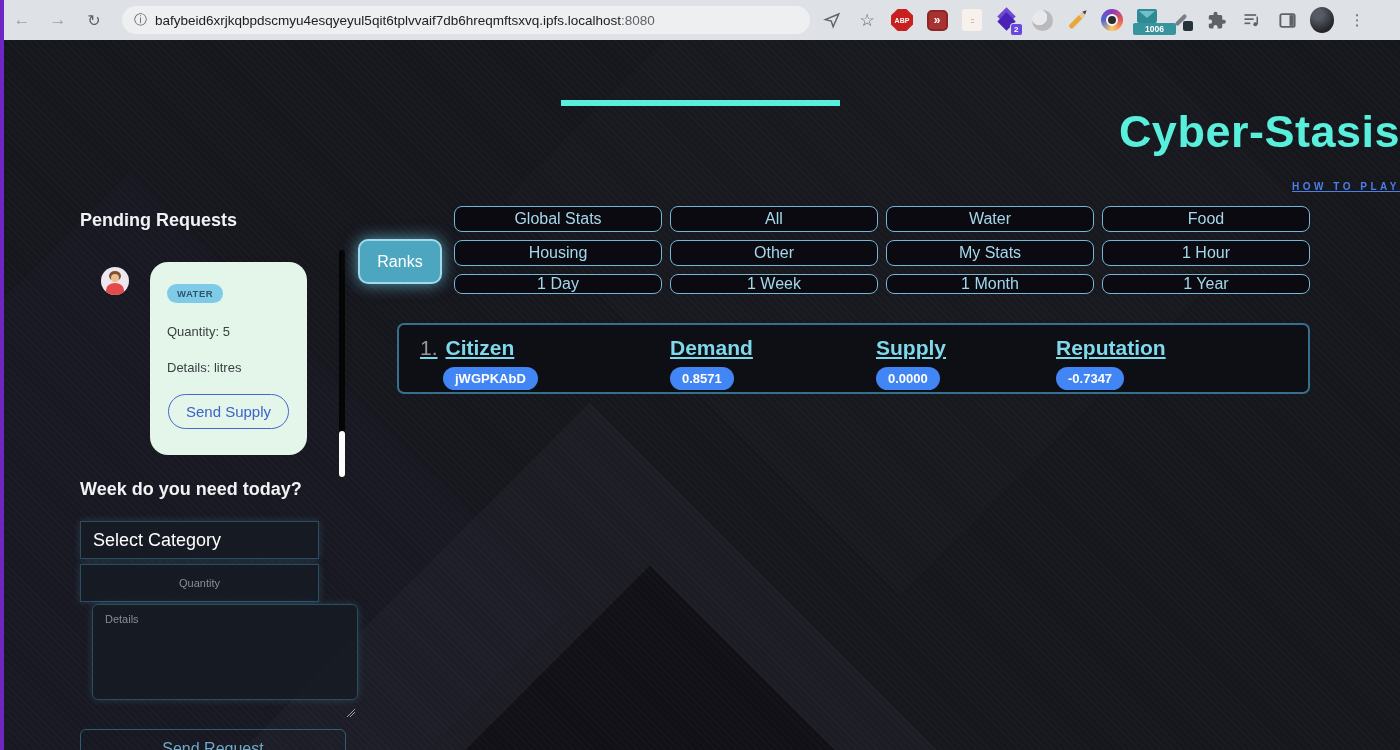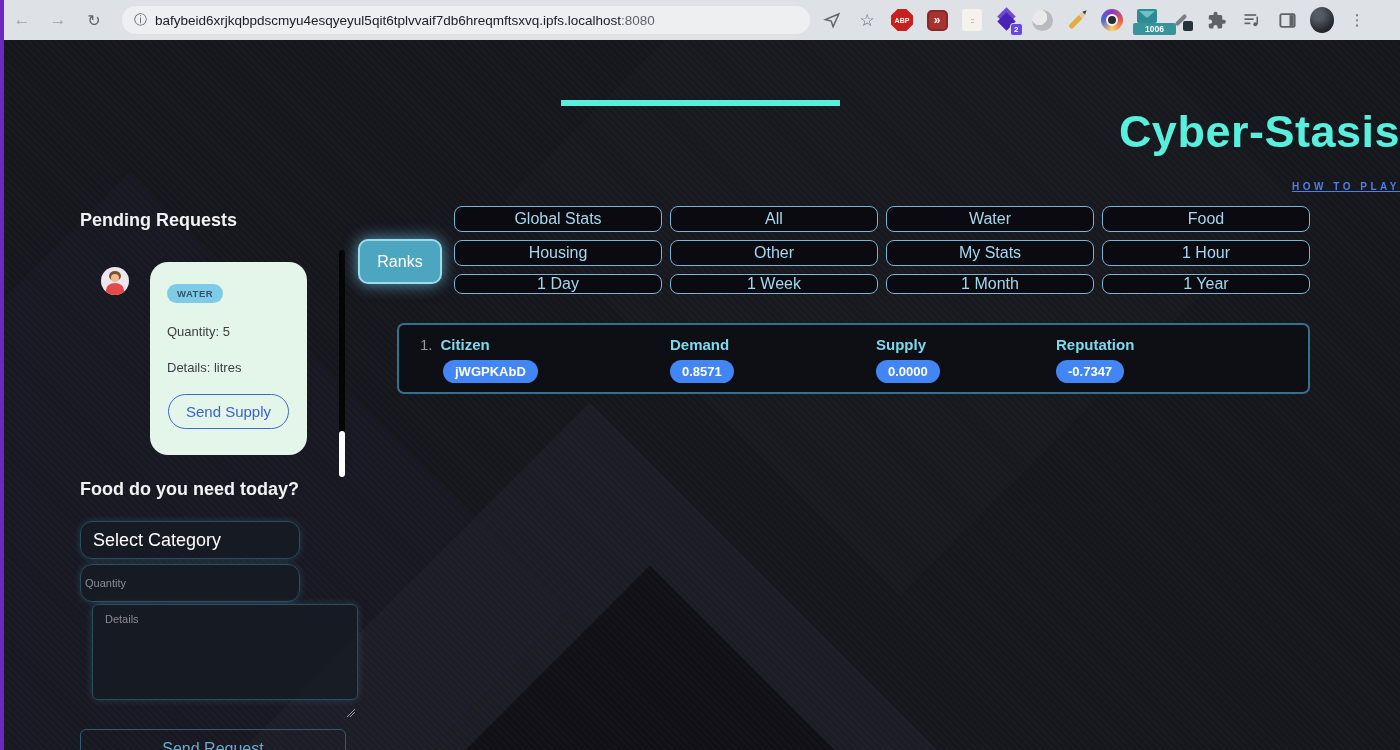--- a/index.html
+++ b/index.html
@@ -94,23 +94,23 @@
     background:#e3f6e9; border-radius:18px; padding:21px 17px; }
   .cat-pill { display:inline-block; background:#7ecbe8; color:#33536b; font-size:9.5px;
     font-weight:bold; letter-spacing:.5px; padding:4px 10px; border-radius:10px; }
   .req-line { font-size:13px; color:#3a3f43; margin-top:21px; }
   .supply-btn { display:block; margin:19px auto 0; background:transparent; border:1.5px solid #4468cf;
     color:#3c62cc; font-size:15px; padding:8px 17px; border-radius:19px; cursor:pointer;
     font-family:"Liberation Sans", sans-serif; }
   .side-scroll { position:absolute; left:339px; top:210px; width:6px; height:227px; background:#050505; border-radius:3px; }
   .side-thumb { position:absolute; left:0; bottom:0; width:6px; height:46px; background:#fdfdfd; border-radius:3px; }
 
-  .field { position:absolute; left:80px; width:220px; background:rgba(22,27,36,.75);
-    border:1px solid #2b4d60; border-radius:12px; box-shadow:0 0 7px rgba(90,190,230,.22);
-    color:#fff; font-family:"Liberation Sans", sans-serif; }
+  .field { position:absolute; left:80px; width:239px; background:rgba(22,27,36,.75);
+    border:1px solid #2b4d60; border-radius:0; box-shadow:0 0 7px rgba(90,190,230,.22);
+    color:#fff; font-family:"Liberation Sans", sans-serif;text-align:center; }
   .select-box { top:481px; height:38px; display:flex; align-items:center; padding:0 12px;
     font-size:18px; cursor:pointer; }
   .qty-input { top:524px; height:38px; padding:0 4px; font-size:12px; }
   .qty-input::placeholder { color:#8b8d95; font-size:11px; }
   .details-wrap { position:absolute; left:92px; top:564px; width:266px; height:116px; }
   .details-area { width:266px; height:96px; background:rgba(22,27,36,.75); border:1px solid #2b4d60;
     border-radius:6px; box-shadow:0 0 7px rgba(90,190,230,.22); color:#fff; font-size:12px;
     padding:8px 12px; resize:none; font-family:"Liberation Sans", sans-serif; }
   .details-area::placeholder { color:#8b8d95; font-size:11px; }
   .resize-corner { position:absolute; right:3px; bottom:3px; width:9px; height:9px; cursor:nwse-resize;
@@ -126,21 +126,21 @@
     cursor:pointer; box-shadow:0 0 16px rgba(110,205,235,.75); font-family:"Liberation Sans", sans-serif;margin-top:33px; }
   .filter-grid { position:absolute; left:454px; top:166px; width:856px; height:88px;
     display:grid; grid-template-columns:repeat(4,1fr); grid-template-rows:1fr 1fr; gap:8px; }
   .fbtn { background:#0a0a10; border:1px solid #74b7d6; border-radius:8px; color:#a5d7ec;
     font-size:16px; cursor:pointer; font-family:"Liberation Sans", sans-serif; }
 
   
   .board-row { position:absolute; left:397px; top:283px; width:913px; height:71px;
     background:#0e0e15; border:2px solid #35708e; border-radius:7px; }
   .col { position:absolute; top:11px; }
-  .col-h { font-size:15px; font-weight:bold; color:#7fd9ec; }
+  .col-h { font-size:21px; font-weight:bold; color:#7fd9ec;text-decoration:underline; }
   .rank-num { color:#97979f; font-weight:normal; margin-right:8px; }
   .pill-val { display:inline-block; margin-top:7px; background:#4285f4; color:#fff;
     font-size:13px; font-weight:bold; padding:4px 12px; border-radius:12px; }
   .c1 { left:21px; } .c2 { left:271px; } .c3 { left:477px; } .c4 { left:657px; }
   .c1 .pill-val { margin-left:23px; }
 </style>
 </head>
 <body>
 
 <div id="canvas">
@@ -250,21 +250,21 @@
         <span class="cat-pill">WATER</span>
         <div class="req-line">Quantity: 5</div>
         <div class="req-line">Details: litres</div>
         <button class="supply-btn">Send Supply</button>
       </div>
 
       <div class="side-scroll">
         <div class="side-thumb"></div>
       </div>
 
-      <div class="side-h" style="top:439px;">Food do you need today?</div>
+      <div class="side-h" style="top:439px;">Week do you need today?</div>
 
       <div class="field select-box">
         <span>Select Category</span>
       </div>
 
       <input class="field qty-input" placeholder="Quantity" style="">
 
       <div class="details-wrap">
         <textarea class="details-area" placeholder="Details" style=""></textarea>
         <div class="resize-corner"></div>

